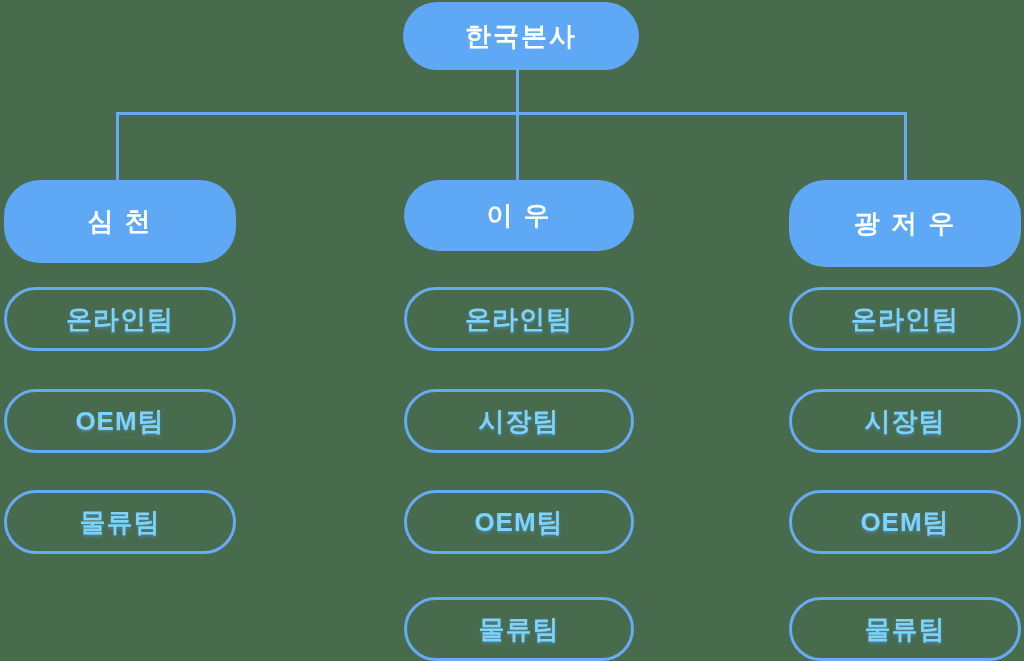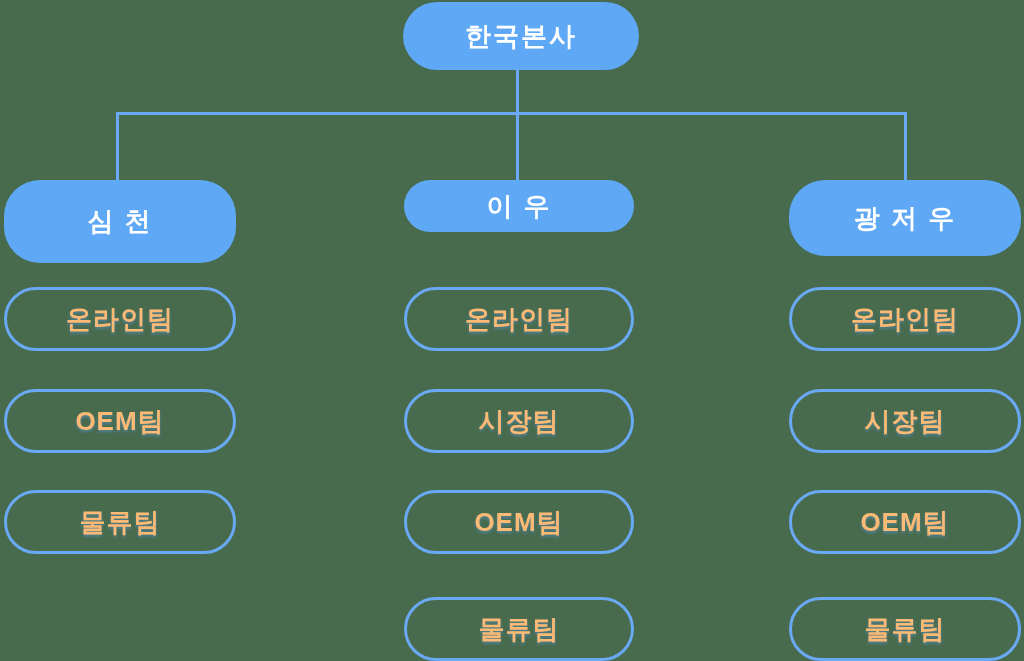--- a/index.html
+++ b/index.html
@@ -26,21 +26,21 @@
   }
   .pill.solid {
     background: #5ea8f5;
     color: #ffffff;
     border-radius: 36px;
     letter-spacing: 2px;
   }
   .pill.outline {
     background: transparent;
     border: 3px solid #6aa9f3;
-    color: #fdba74;
+    color: #7dd3fc;
     border-radius: 34px;
     text-shadow: 0 2px 3px rgba(93, 159, 242, 0.45);
     letter-spacing: 1px;
   }
   .connector {
     position: absolute;
     background: #6aa9f3;
   }
 </style>
 </head>
@@ -54,25 +54,25 @@
   <div class="connector" style="left:116px; top:112px; width:791px; height:3px;"></div>
   <div class="connector" style="left:116px; top:112px; width:3px; height:68px;"></div>
   <div class="connector" style="left:516px; top:112px; width:3px; height:68px;"></div>
   <div class="connector" style="left:904px; top:112px; width:3px; height:68px;"></div>
 
   <div class="pill solid" style="left:4px; top:180px; width:232px; height:83px;">심 천</div>
   <div class="pill outline" style="left:4px; top:287px; width:232px; height:64px;">온라인팀</div>
   <div class="pill outline" style="left:4px; top:389px; width:232px; height:64px;">OEM팀</div>
   <div class="pill outline" style="left:4px; top:490px; width:232px; height:64px;">물류팀</div>
 
-  <div class="pill solid" style="left:404px; top:180px; width:230px; height:52px;">이 우</div>
+  <div class="pill solid" style="left:404px; top:180px; width:230px; height:71px;">이 우</div>
   <div class="pill outline" style="left:404px; top:287px; width:230px; height:64px;">온라인팀</div>
   <div class="pill outline" style="left:404px; top:389px; width:230px; height:64px;">시장팀</div>
   <div class="pill outline" style="left:404px; top:490px; width:230px; height:64px;">OEM팀</div>
   <div class="pill outline" style="left:404px; top:597px; width:230px; height:64px;">물류팀</div>
 
-  <div class="pill solid" style="left:789px; top:180px; width:232px; height:76px;">광 저 우</div>
+  <div class="pill solid" style="left:789px; top:180px; width:232px; height:87px;">광 저 우</div>
   <div class="pill outline" style="left:789px; top:287px; width:232px; height:64px;">온라인팀</div>
   <div class="pill outline" style="left:789px; top:389px; width:232px; height:64px;">시장팀</div>
   <div class="pill outline" style="left:789px; top:490px; width:232px; height:64px;">OEM팀</div>
   <div class="pill outline" style="left:789px; top:597px; width:232px; height:64px;">물류팀</div>
 
 </div>
 
 </body></html>

